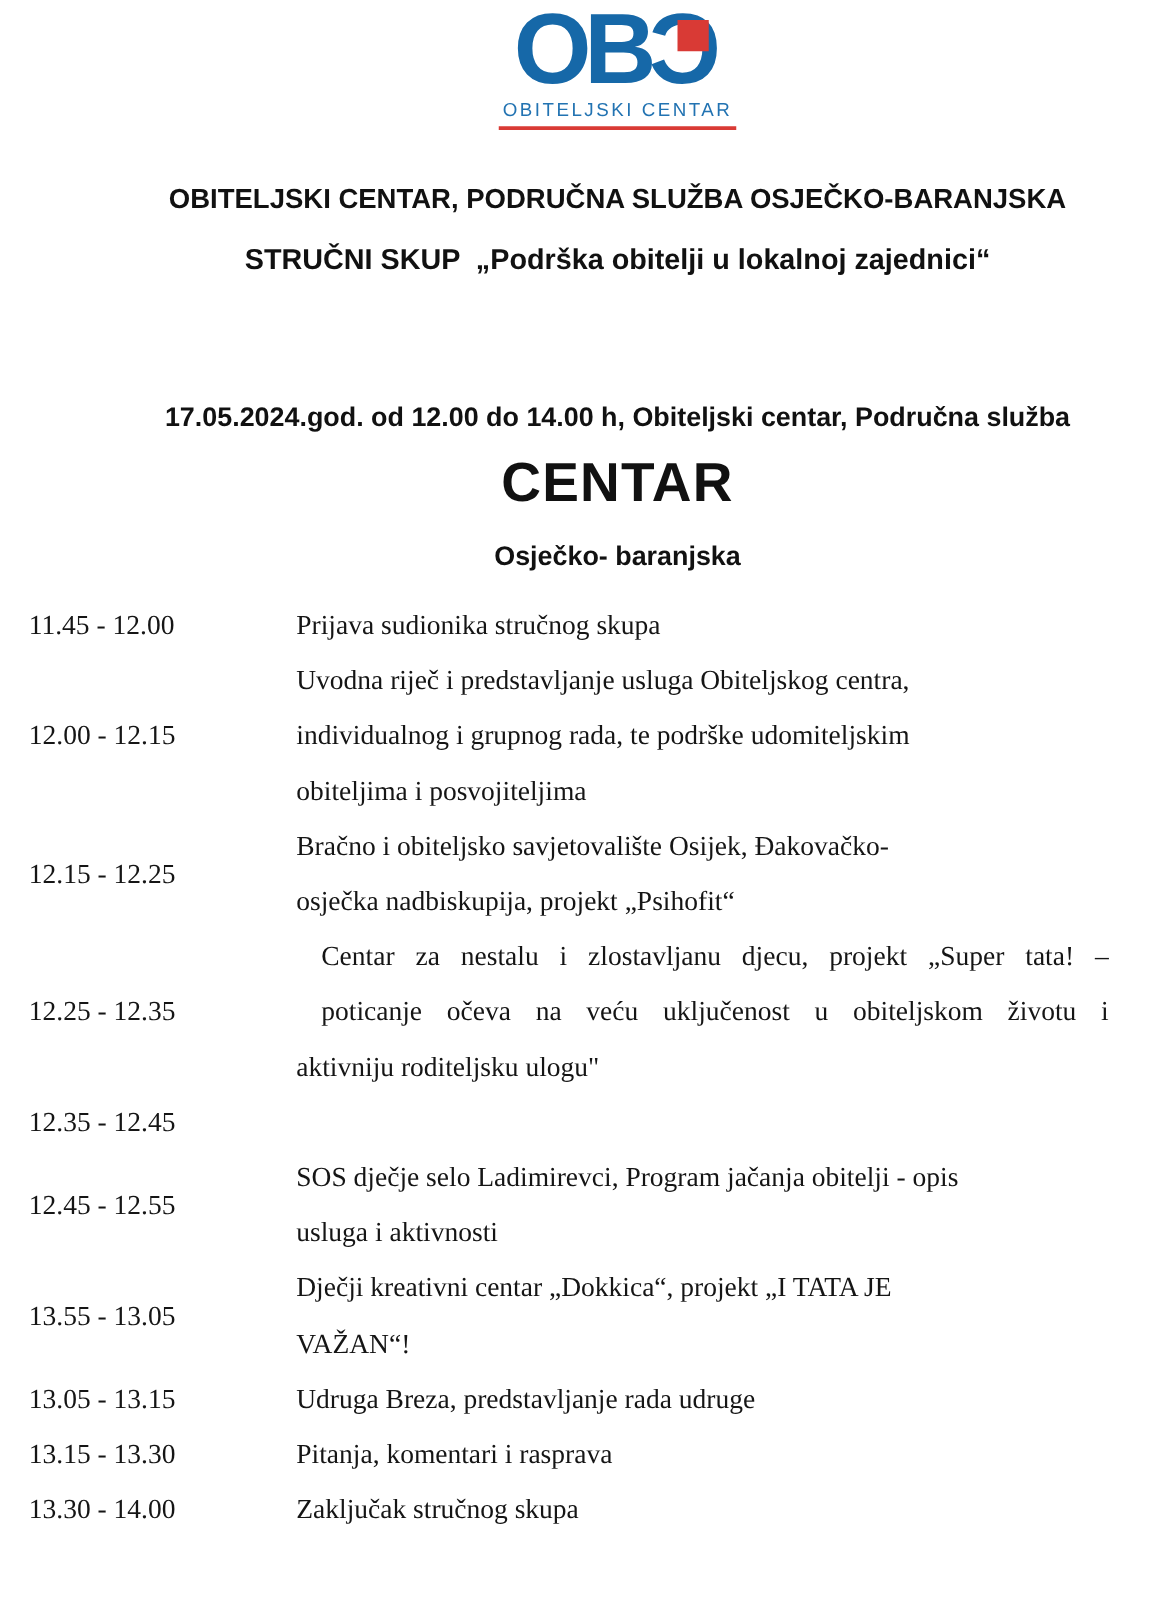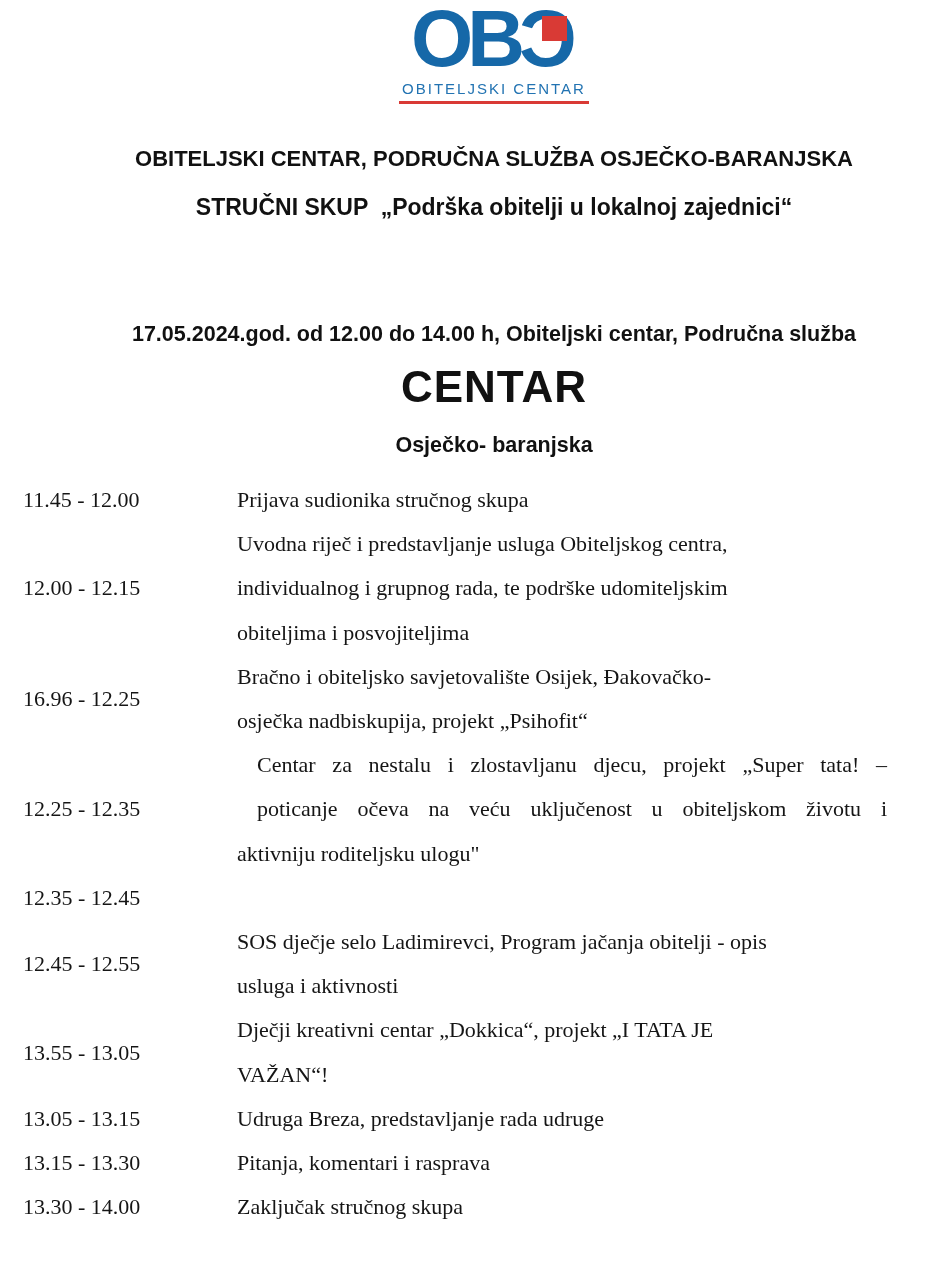--- a/index.html
+++ b/index.html
@@ -136,21 +136,21 @@
       </div>
       <div class="sched-row">
         <div class="sched-time">12.00 - 12.15</div>
         <div class="sched-desc">
           <div class="sched-line">Uvodna riječ i predstavljanje usluga Obiteljskog centra,</div>
           <div class="sched-line">individualnog i grupnog rada, te podrške udomiteljskim</div>
           <div class="sched-line">obiteljima i posvojiteljima</div>
         </div>
       </div>
       <div class="sched-row">
-        <div class="sched-time">16.96 - 12.25</div>
+        <div class="sched-time">12.15 - 12.25</div>
         <div class="sched-desc">
           <div class="sched-line">Bračno i obiteljsko savjetovalište Osijek, Đakovačko-</div>
           <div class="sched-line">osječka nadbiskupija, projekt „Psihofit“</div>
         </div>
       </div>
       <div class="sched-row">
         <div class="sched-time">12.25 - 12.35</div>
         <div class="sched-desc">
           <div class="sched-line justify">Centar za nestalu i zlostavljanu djecu, projekt „Super tata! –</div>
           <div class="sched-line justify">poticanje očeva na veću uključenost u obiteljskom životu i</div>

